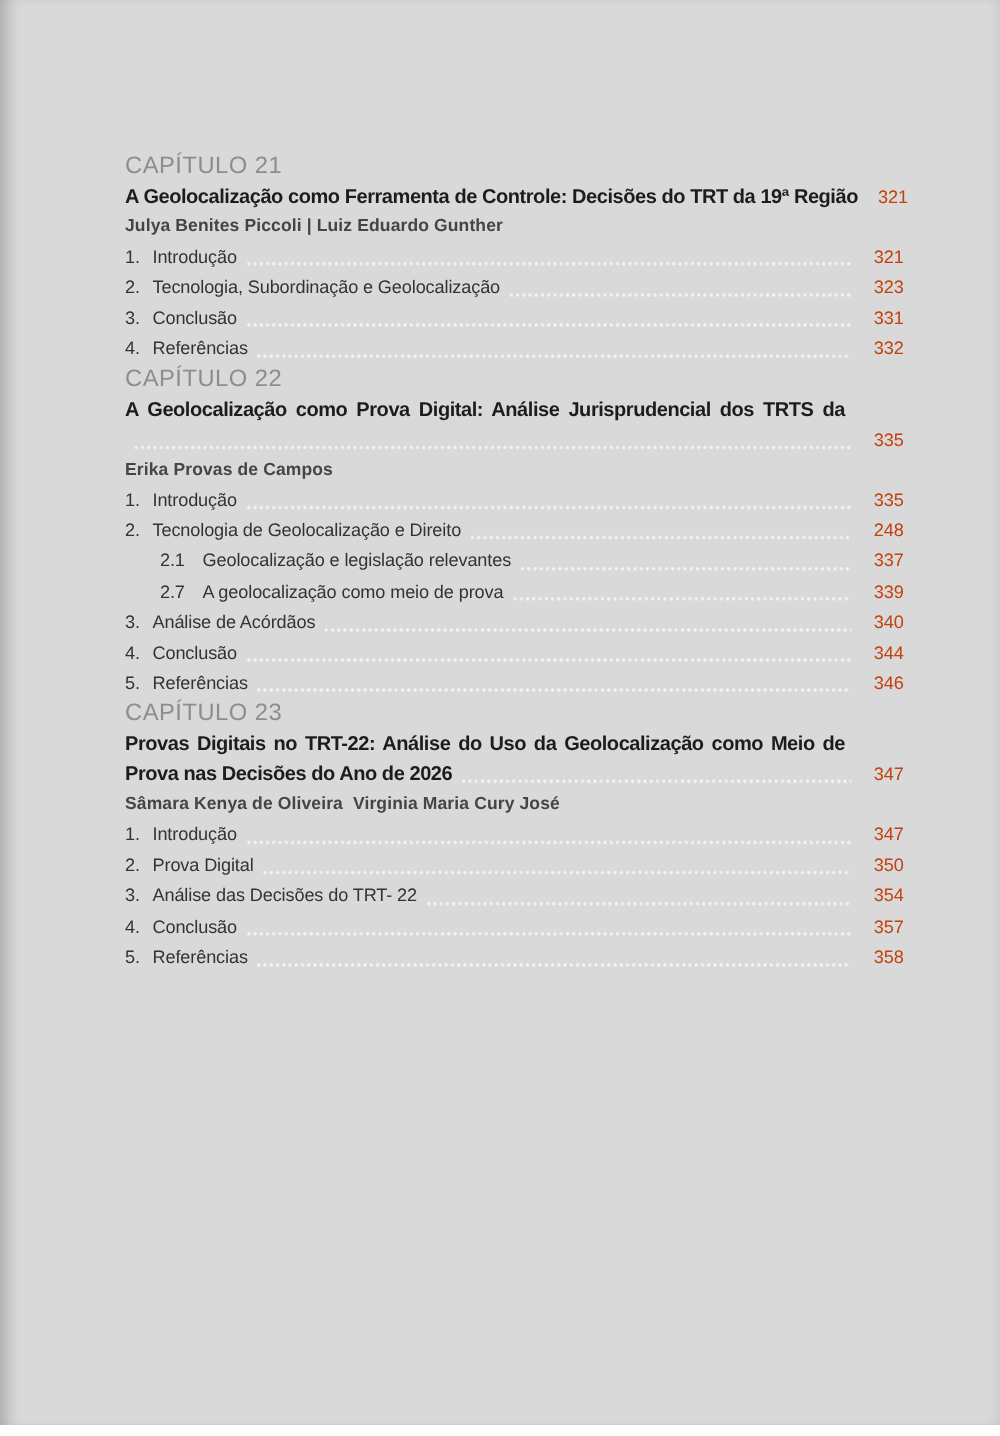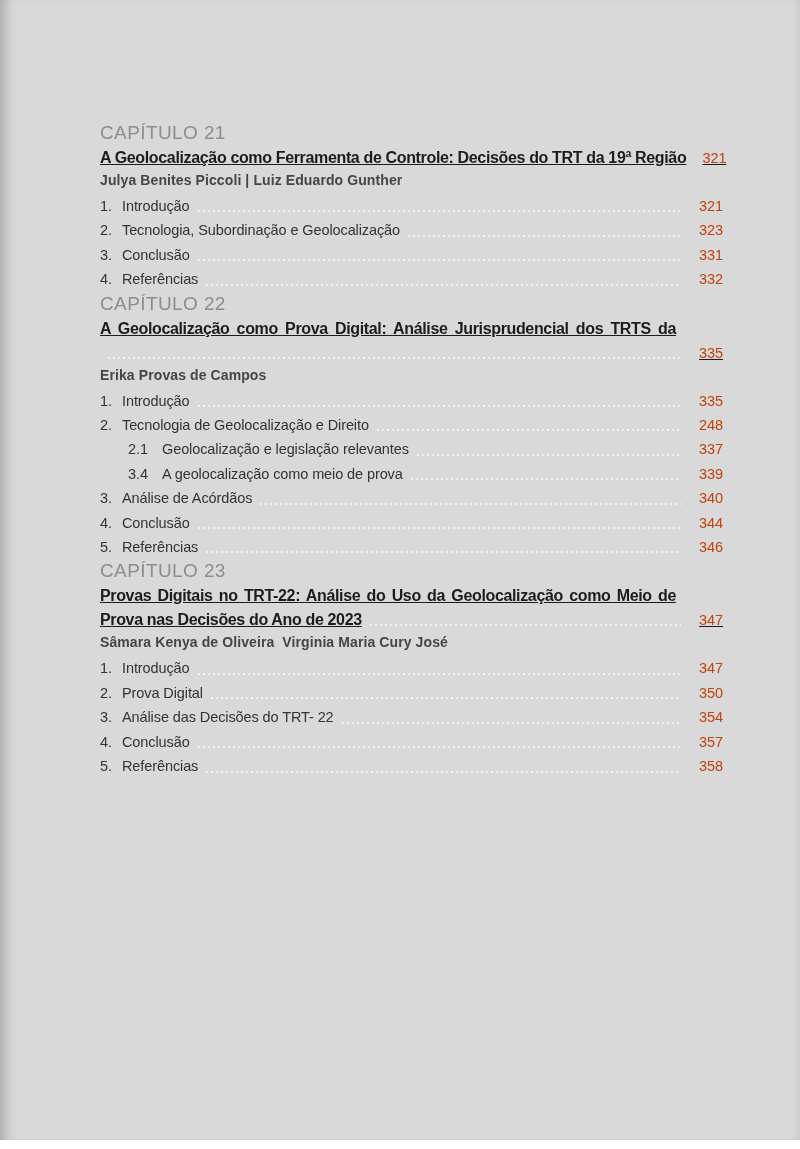--- a/index.html
+++ b/index.html
@@ -37,21 +37,20 @@
     font-weight: 400;
     letter-spacing: 0.4px;
     color: #8d8d8d;
   }
   .title-block {
     color: #1c1c1c;
     font-weight: 700;
     font-size: 16px;
     letter-spacing: -0.35px;
     line-height: 24px;
-    text-decoration: underline;
   }
   .title-line.title-justify {
     white-space: nowrap;
     text-align: justify;
     text-align-last: justify;
     margin-right: 47px;
   }
   .title-last {
     display: flex;
     align-items: baseline;
@@ -164,21 +163,21 @@
             <span class="leader"></span>
             <span class="pagenum">248</span>
           </div>
           <div class="entry sub">
             <span class="num">2.1</span>
             <span class="label">Geolocalização e legislação relevantes</span>
             <span class="leader"></span>
             <span class="pagenum">337</span>
           </div>
           <div class="entry sub">
-            <span class="num">3.4</span>
+            <span class="num">2.7</span>
             <span class="label">A geolocalização como meio de prova</span>
             <span class="leader"></span>
             <span class="pagenum">339</span>
           </div>
           <div class="entry">
             <span class="num">3.</span>
             <span class="label">Análise de Acórdãos</span>
             <span class="leader"></span>
             <span class="pagenum">340</span>
           </div>
@@ -194,21 +193,21 @@
             <span class="leader"></span>
             <span class="pagenum">346</span>
           </div>
         </div>
   </section>
       <section class="chapter">
     <h2 class="chapter-heading">CAPÍTULO 23</h2>
     <div class="title-block">
           <div class="title-line title-justify">Provas Digitais no TRT-22: Análise do Uso da Geolocalização como Meio de</div>
           <div class="title-last">
-            <span class="title-text">Prova nas Decisões do Ano de 2023</span>
+            <span class="title-text">Prova nas Decisões do Ano de 2026</span>
             <span class="leader"></span>
             <span class="pagenum">347</span>
           </div>
         </div>
     <p class="authors">Sâmara Kenya de Oliveira &nbsp;Virginia Maria Cury José</p>
     <div class="entries">
           <div class="entry">
             <span class="num">1.</span>
             <span class="label">Introdução</span>
             <span class="leader"></span>

